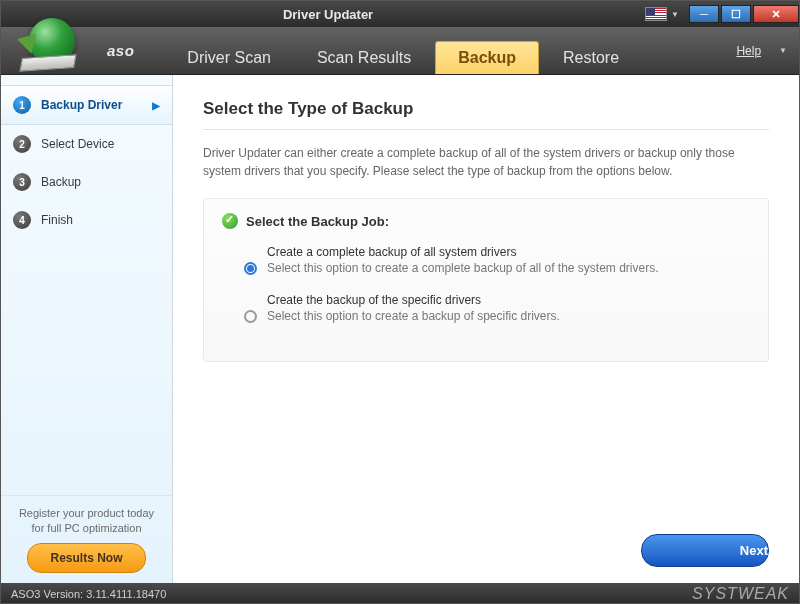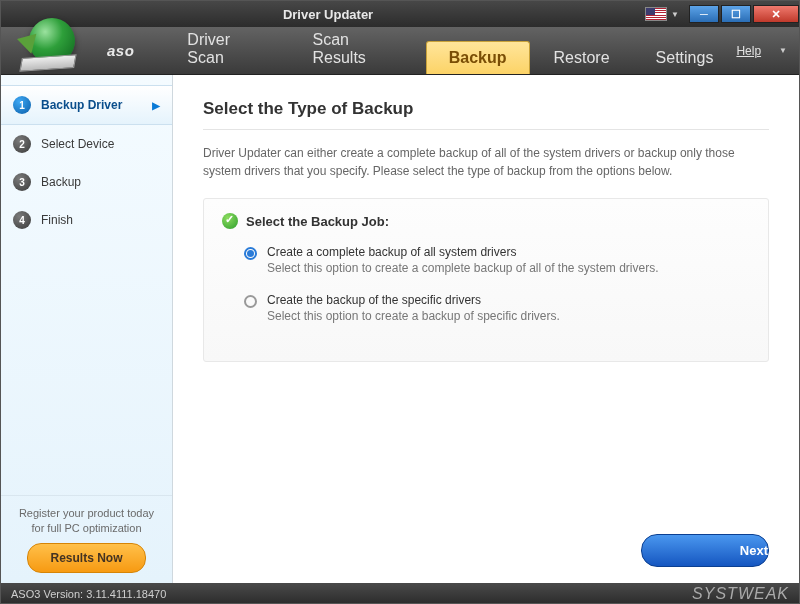--- a/index.html
+++ b/index.html
@@ -41,21 +41,21 @@
     .reg-text { font-size: 11px; color: #6a6a6a; line-height: 1.3; margin-bottom: 8px; }
     .register-btn { display:inline-block; padding: 7px 22px; background: linear-gradient(#ffc04a, #f79a12); border: 1px solid #d68406; border-radius: 14px; color:#432; font-size:12px; font-weight:bold; cursor:pointer; }
     
     .main { flex: 1; padding: 24px 30px 16px 30px; display:flex; flex-direction:column; }
     .page-title { font-size: 17px; font-weight: bold; color: #333; padding-bottom: 10px; border-bottom: 1px solid #e4e4e4; }
     .desc { font-size: 12px; color: #666; margin: 14px 0 18px; line-height: 1.5; }
     .job-box { border: 1px solid #e8e8e8; border-radius: 3px; padding: 14px 18px 20px; background: linear-gradient(#fdfdfd,#f8f8f8); }
     .job-header { display:flex; align-items:center; font-size: 13px; font-weight:bold; color:#333; margin-bottom: 16px; }
     .check-ico { width:16px; height:16px; border-radius:50%; background: radial-gradient(circle at 35% 30%, #8bdc5e, #2e9e2e); margin-right:8px; position:relative; }
     .check-ico::after { content:"✓"; color:#fff; font-size:11px; position:absolute; left:3px; top:0; }
-    .option { display:flex; align-items:flex-start; margin: 0 0 18px 22px; }
+    .option { display:flex; align-items:flex-end; margin: 0 0 18px 22px; }
     .radio { width:13px; height:13px; border-radius:50%; border: 2px solid #2a7bd8; margin-right:10px; margin-top:2px; flex-shrink:0; position:relative; }
     .radio.on::after { content:""; position:absolute; width:7px; height:7px; border-radius:50%; background:#2a7bd8; left:1px; top:1px; }
     .radio.off { border-color:#999; }
     .opt-title { font-size:12px; color:#333; }
     .opt-desc { font-size:12px; color:#777; margin-top:2px; }
     
     .main-footer { margin-top:auto; display:flex; justify-content:flex-end; padding-top:12px; }
     .next-btn { width:128px; padding: 8px 0; text-align:right; background: linear-gradient(#4a97ef, #1556c0); color:#fff; font-size:13px; font-weight:bold; border:1px solid #0b3f91; border-radius: 16px; cursor:pointer; }
     
     .statusbar { height: 22px; background: linear-gradient(#4a4a4a, #2a2a2a); color:#cfcfcf; font-size:11px; display:flex; align-items:center; padding: 0 10px; }
@@ -81,21 +81,20 @@
       <div class="arrow-dl"></div>
       <div class="tray"></div>
     </div>
   </div>
   <div class="brand">aso</div>
   <div class="tabs">
     <div class="tab">Driver Scan</div>
     <div class="tab">Scan Results</div>
     <div class="tab active">Backup</div>
     <div class="tab">Restore</div>
-    <div class="tab">Settings</div>
   </div>
   <span class="help">Help</span>
   <span class="help-dd">▼</span>
 </div>
 
 <div class="content">
   <div class="sidebar">
     <div class="steps">
       <div class="step active">
         <span class="badge">1</span>

